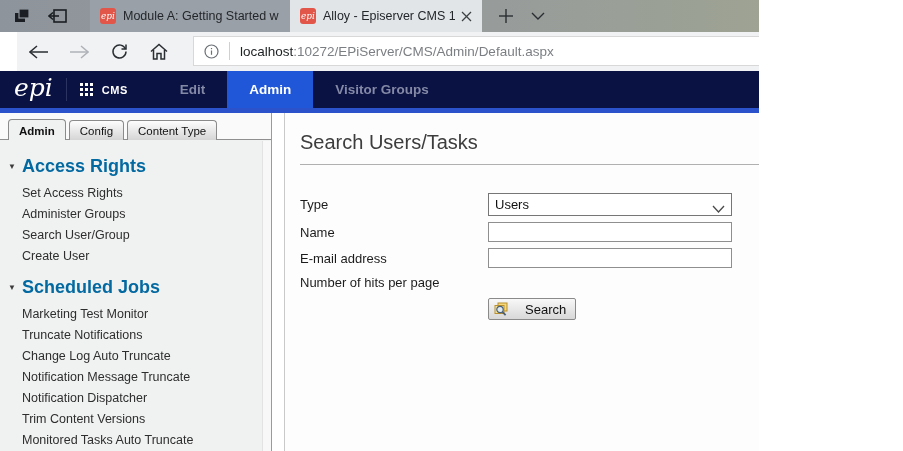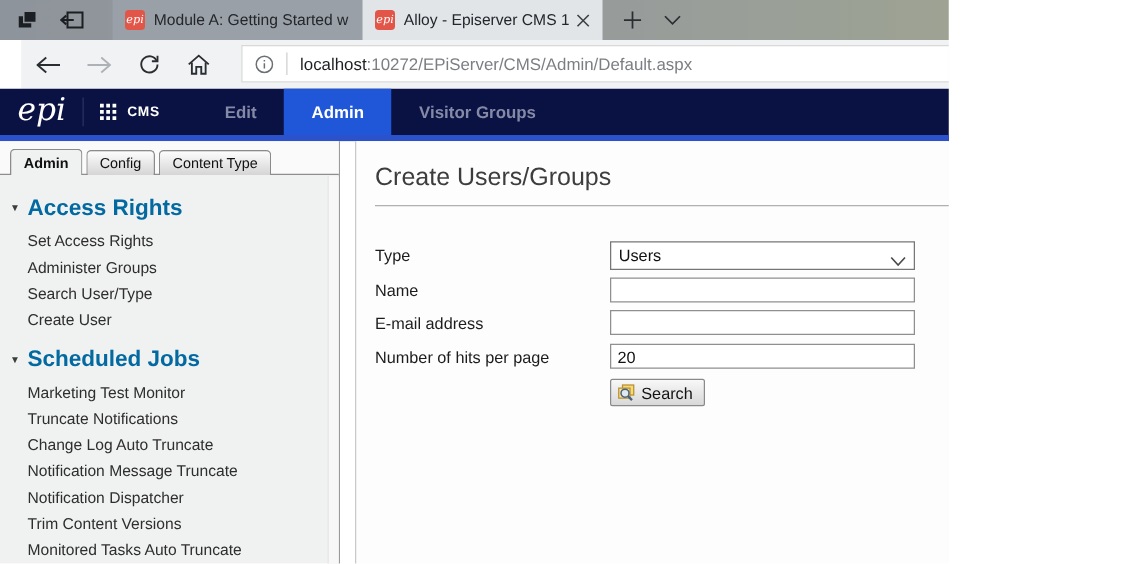--- a/index.html
+++ b/index.html
@@ -78,21 +78,21 @@
   .title-rule { border:none; border-top:1px solid #b0b0b0; margin:0 0 28px 0; }
   .form-row { display:flex; align-items:center; margin-bottom:6px; }
   .form-row .flabel { width:188px; font-size:13px; color:#1c1c1c; }
   .fake-select { position:relative; width:244px; height:23px; border:1px solid #767676; background:#fff;
     font-size:13px; color:#111; display:flex; align-items:center; padding:0 22px 0 6px; cursor:pointer; }
   .fake-select .chev { position:absolute; right:6px; top:7px; }
   .text-input { width:244px; height:20px; border:1px solid #8f8f8f; background:#fff;
     font-size:13px; color:#111; padding:0 5px; font-family:"Liberation Sans", sans-serif; }
   .row-email { margin-bottom:7px; }
   .row-hits { margin-bottom:8px; }
-  .search-btn { margin-left:188px; height:22px; display:inline-flex; align-items:center; gap:4px;
+  .search-btn { margin-left:188px; height:22px; display:inline-flex; align-items:center; gap:16px;
     padding:0 9px 0 4px; font-size:13px; color:#111; border:1px solid #8a8a8a; border-radius:2px;
     background:linear-gradient(#f8f8f8,#d8d8d8); cursor:pointer; font-family:"Liberation Sans", sans-serif; }
 </style>
 </head>
 <body>
 
 <div class="screen">
 
   <div class="tabbar">
     <div class="tab-actions">
@@ -208,42 +208,42 @@
         <div class="side-tab">Config</div>
         <div class="side-tab">Content Type</div>
       </div>
       <div class="tree">
         <div class="tree-section-header">
           <span class="tri">▼</span>
           <span class="tree-section-title">Access Rights</span>
         </div>
         <div class="tree-item">Set Access Rights</div>
         <div class="tree-item">Administer Groups</div>
-        <div class="tree-item">Search User/Type</div>
+        <div class="tree-item">Search User/Group</div>
         <div class="tree-item">Create User</div>
 
         <div class="tree-section-header">
           <span class="tri">▼</span>
           <span class="tree-section-title">Scheduled Jobs</span>
         </div>
         <div class="tree-item">Marketing Test Monitor</div>
         <div class="tree-item">Truncate Notifications</div>
         <div class="tree-item">Change Log Auto Truncate</div>
         <div class="tree-item">Notification Message Truncate</div>
         <div class="tree-item">Notification Dispatcher</div>
         <div class="tree-item">Trim Content Versions</div>
         <div class="tree-item">Monitored Tasks Auto Truncate</div>
         <div class="tree-item">Archive Function</div>
       </div>
       <div class="scroll-track"></div>
     </div>
 
     <div class="main">
       <div class="panel">
-        <div class="page-title">Create Users/Groups</div>
+        <div class="page-title">Search Users/Tasks</div>
         <hr class="title-rule">
 
         <div class="form-row">
           <span class="flabel">Type</span>
           <div class="fake-select">
             <span>Users</span>
             <span class="chev">
               <svg width="13" height="8" viewBox="0 0 13 8" fill="none" stroke="#4a4a4a" stroke-width="1.3">
                   <polyline points="1,1 6.5,7 12,1"></polyline>
                 </svg>
@@ -256,21 +256,20 @@
           <input class="text-input" type="text" value="" style="">
         </div>
 
         <div class="form-row row-email">
           <span class="flabel">E-mail address</span>
           <input class="text-input" type="text" value="" style="">
         </div>
 
         <div class="form-row row-hits">
           <span class="flabel">Number of hits per page</span>
-          <input class="text-input" type="text" value="20" style="">
         </div>
 
         <button class="search-btn">
           <span style="display:flex;">
             <svg width="16" height="15" viewBox="0 0 16 15">
               <rect x="5" y="1" width="9" height="8" fill="#f5d97a" stroke="#b98f2e" stroke-width="1"></rect>
               <rect x="2" y="3.5" width="9" height="8" fill="#fbe79b" stroke="#b98f2e" stroke-width="1"></rect>
               <circle cx="7" cy="7.5" r="3.2" fill="#dfe9f2" stroke="#49617a" stroke-width="1.2"></circle>
               <line x1="9.4" y1="9.9" x2="12.6" y2="13.1" stroke="#49617a" stroke-width="1.8"></line>
             </svg>

